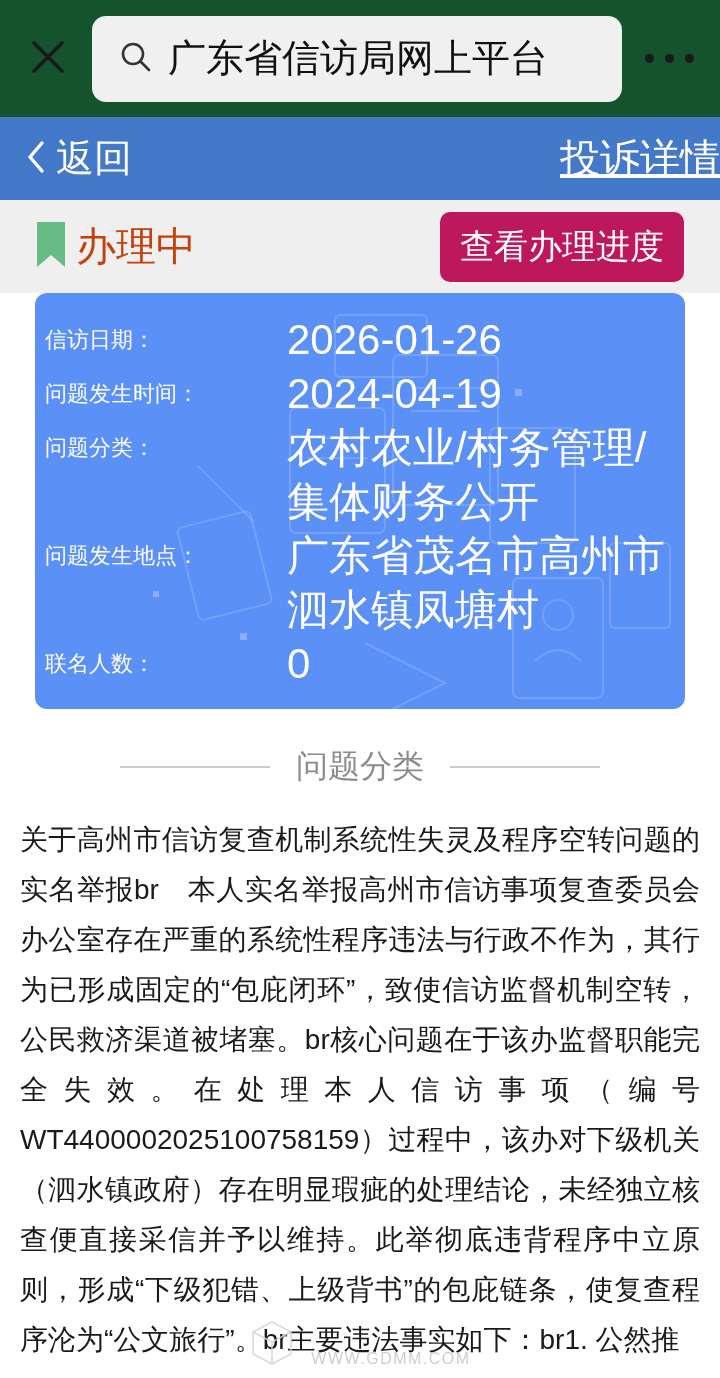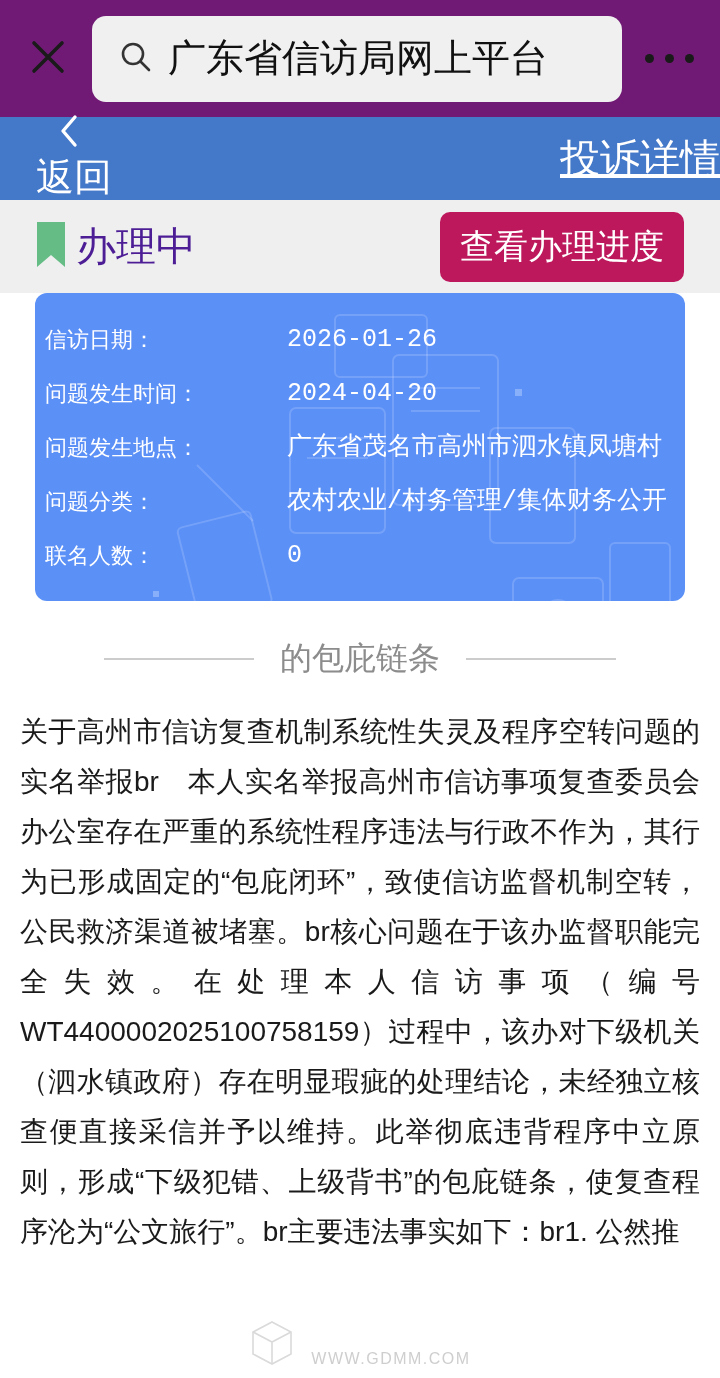--- a/index.html
+++ b/index.html
@@ -4,73 +4,73 @@
 <style>
   html,body{margin:0;padding:0;}
   body{
     width:720px;height:1378px;overflow:hidden;position:relative;
     background:#ffffff;
     font-family:"Liberation Sans","DejaVu Sans",sans-serif;
     -webkit-font-smoothing:antialiased;
   }
   
   .browser-bar{
-    height:117px;background:#701a75;display:flex;align-items:center;
+    height:117px;background:#14532d;display:flex;align-items:center;
     padding:0 18px;box-sizing:border-box;
   }
   .close-btn{width:60px;height:60px;display:flex;align-items:center;justify-content:center;flex-shrink:0;cursor:pointer;}
   .search-pill{
     flex:1;height:86px;background:#f0f0f0;border-radius:14px;
     margin:0 14px 0 14px;display:flex;align-items:center;
     padding:0 20px 0 26px;box-sizing:border-box;cursor:pointer;
     min-width:0;
   }
   .search-pill .site-title{
     font-size:38px;color:#111111;margin-left:14px;font-weight:500;
     white-space:nowrap;overflow:hidden;
   }
   .menu-dots{width:66px;height:60px;display:flex;align-items:center;justify-content:center;gap:11px;flex-shrink:0;cursor:pointer;}
   .menu-dots i{width:9px;height:9px;border-radius:50%;background:#1a1a1a;display:block;}
   
   .app-header{
     height:83px;background:#4478C8;position:relative;
     display:flex;align-items:center;padding:0 26px;box-sizing:border-box;
   }
-  .back-group{display:flex;align-items:center;cursor:pointer;z-index:2;flex-direction:column;}
+  .back-group{display:flex;align-items:center;cursor:pointer;z-index:2;}
   .back-label{color:#ffffff;font-size:38px;margin-left:10px;}
   .header-title{
     position:absolute;left:0;right:0;text-align:right;
     color:#ffffff;font-size:40px;pointer-events:none;text-decoration:underline;
   }
   
   .status-bar{
     height:93px;background:#efefef;display:flex;align-items:center;
     justify-content:space-between;padding:0 36px;box-sizing:border-box;
   }
   .status-group{display:flex;align-items:center;}
-  .status-label{color:#4c1d95;font-size:40px;margin-left:10px;}
+  .status-label{color:#c2410c;font-size:40px;margin-left:10px;}
   .progress-btn{
     background:#be185d;color:#ffffff;font-size:34px;border:none;
     border-radius:10px;padding:12px 20px;cursor:pointer;
     font-family:inherit;
   }
   
   .detail-card{
     margin:0 35px;background:#5B90F7;border-radius:12px;
     padding:20px 12px 18px 10px;box-sizing:border-box;position:relative;
     overflow:hidden;
   }
   .card-pattern{position:absolute;inset:0;pointer-events:none;}
   .card-rows{position:relative;z-index:1;}
   .card-row{display:flex;align-items:flex-start;}
   .card-label{
     width:196px;flex-shrink:0;color:#ffffff;font-size:22px;line-height:54px;
   }
   .card-value{
-    flex:1;margin-left:46px;color:#ffffff;font-size:25px;line-height:54px;font-family:Liberation Mono, monospace;
+    flex:1;margin-left:46px;color:#ffffff;font-size:42px;line-height:54px;
   }
   .card-row.center-value .card-value{align-self:center;}
   
   .section-divider{
     margin-top:36px;display:flex;align-items:center;justify-content:center;
   }
   .section-divider .line{width:150px;height:2px;background:#cccccc;}
   .section-divider .divider-title{
     color:#8c8c8c;font-size:32px;margin:0 26px;white-space:nowrap;
   }
@@ -168,40 +168,40 @@
       <rect x="598" y="430" width="7" height="7"></rect>
     </g>
   </svg>
   <div class="card-rows">
     <div class="card-row">
       <div class="card-label">信访日期：</div>
       <div class="card-value">2026-01-26</div>
     </div>
     <div class="card-row center-value">
       <div class="card-label">问题发生时间：</div>
-      <div class="card-value">2024-04-20</div>
+      <div class="card-value">2024-04-19</div>
+    </div>
+    <div class="card-row">
+      <div class="card-label">问题分类：</div>
+      <div class="card-value">农村农业/村务管理/集体财务公开</div>
     </div>
     <div class="card-row">
       <div class="card-label">问题发生地点：</div>
       <div class="card-value">广东省茂名市高州市泗水镇凤塘村</div>
     </div>
     <div class="card-row">
-      <div class="card-label">问题分类：</div>
-      <div class="card-value">农村农业/村务管理/集体财务公开</div>
-    </div>
-    <div class="card-row">
       <div class="card-label">联名人数：</div>
       <div class="card-value">0</div>
     </div>
   </div>
 </div>
 
 <div class="section-divider">
   <span class="line"></span>
-  <span class="divider-title">的包庇链条</span>
+  <span class="divider-title">问题分类</span>
   <span class="line"></span>
 </div>
 
 <div class="complaint-body">关于高州市信访复查机制系统性失灵及程序空转问题的实名举报br　本人实名举报高州市信访事项复查委员会办公室存在严重的系统性程序违法与行政不作为，其行为已形成固定的“包庇闭环”，致使信访监督机制空转，公民救济渠道被堵塞。br核心问题在于该办监督职能完全失效。在处理本人信访事项（编号WT4400002025100758159）过程中，该办对下级机关（泗水镇政府）存在明显瑕疵的处理结论，未经独立核查便直接采信并予以维持。此举彻底违背程序中立原则，形成“下级犯错、上级背书”的包庇链条，使复查程序沦为“公文旅行”。br主要违法事实如下：br1. 公然推</div>
 
 <div class="watermark">
   <span>
     <svg width="46" height="50" viewBox="0 0 46 50">
         <g stroke="#d4d4d4" stroke-width="1.6" fill="none">
           <path d="M23 4 L42 14 L42 36 L23 46 L4 36 L4 14 Z"></path>

